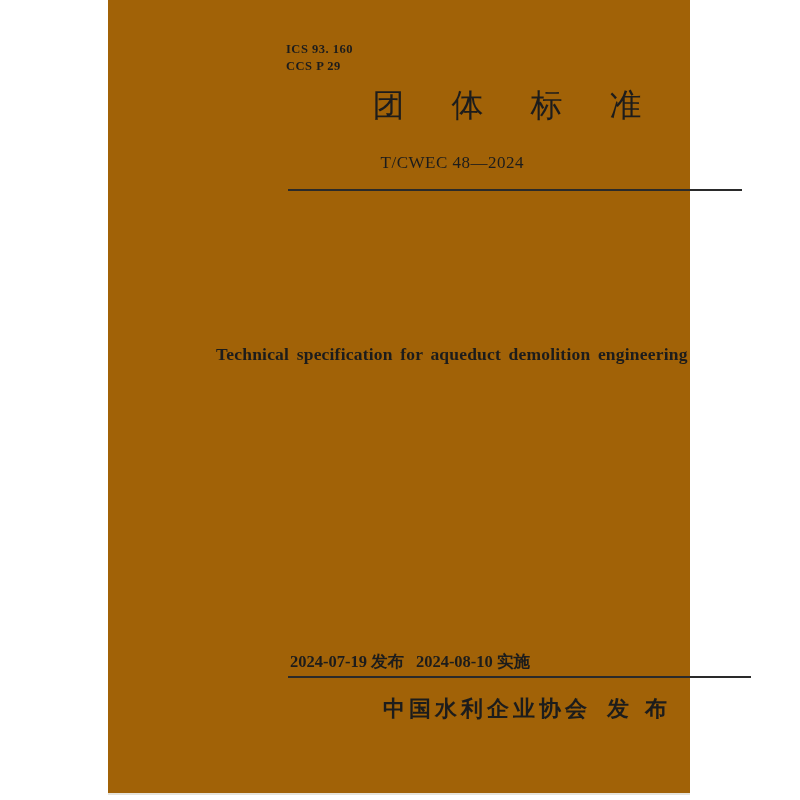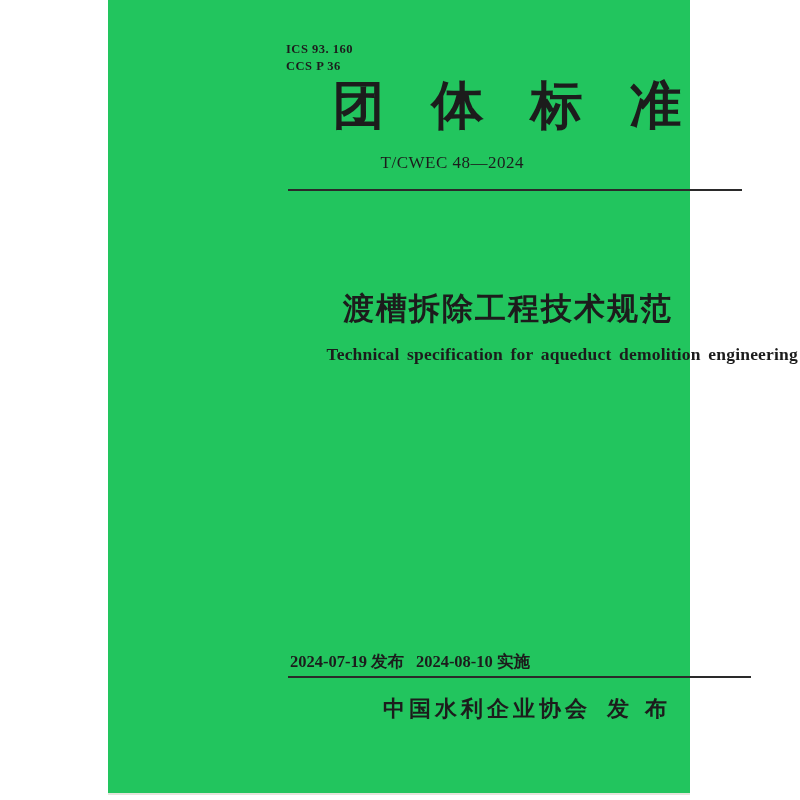--- a/index.html
+++ b/index.html
@@ -12,38 +12,38 @@
   .canvas {
     position: relative;
     width: 800px; height: 800px;
     background: #ffffff;
   }
   
   .page {
     position: absolute;
     left: 108px; top: 0;
     width: 582px; height: 795px;
-    background: #22c55e;
+    background: #a16207;
     border-bottom: 2px solid #e6e4dd;
   }
   .txt { color: #1c1c1c; position: absolute; white-space: nowrap; }
 
   .ics-block {
     left: 178px; top: 41px;
     font-size: 12.5px; font-weight: bold;
     line-height: 17px;
     letter-spacing: 0.5px;
   }
 
   .standard-type {
     left: 108px; top: 83px;
     width: 582px;
     text-align: center;
     font-family: "Liberation Sans", "DejaVu Sans", sans-serif;
-    font-size: 52px; font-weight: bold;
+    font-size: 32px; font-weight: normal;
     letter-spacing: 47px;
     padding-left: 47px;   
     line-height: 44px;
   }
 
   .standard-code {
     right: 166px; top: 153px;
     font-size: 17px; font-weight: normal;
     letter-spacing: 0.5px;
     line-height: 20px;
@@ -64,21 +64,21 @@
     font-family: "Liberation Sans", "DejaVu Sans", sans-serif;
     font-size: 31px; font-weight: bold;
     letter-spacing: 2px;
     padding-left: 2px;
     line-height: 36px;
   }
 
   .title-en {
     left: 108px; top: 344px;
     width: 582px;
-    text-align: right;
+    text-align: left;
     font-size: 17.5px; font-weight: bold;
     letter-spacing: 0.2px;
     word-spacing: 3px;
     line-height: 21px;
   }
 
   .date-issue {
     left: 182px; top: 652px;
     font-size: 16.5px; font-weight: bold;
     line-height: 20px;
@@ -104,30 +104,29 @@
   }
 </style>
 </head>
 <body>
 
 <div class="canvas">
   <div class="page">
 
     <div class="txt ics-block">
       <div>ICS 93. 160</div>
-      <div>CCS P 36</div>
+      <div>CCS P 29</div>
     </div>
 
     <div class="txt standard-type">团体标准</div>
 
     <div class="txt standard-code">T/CWEC 48—2024</div>
 
     <div class="rule rule-top"></div>
 
-    <div class="txt title-zh">渡槽拆除工程技术规范</div>
 
     <div class="txt title-en">Technical specification for aqueduct demolition engineering</div>
 
     <div class="txt date-issue">2024-07-19 发布</div>
 
     <div class="txt date-implement">2024-08-10 实施</div>
 
     <div class="rule rule-bottom"></div>
 
     <div class="txt publisher-row">

